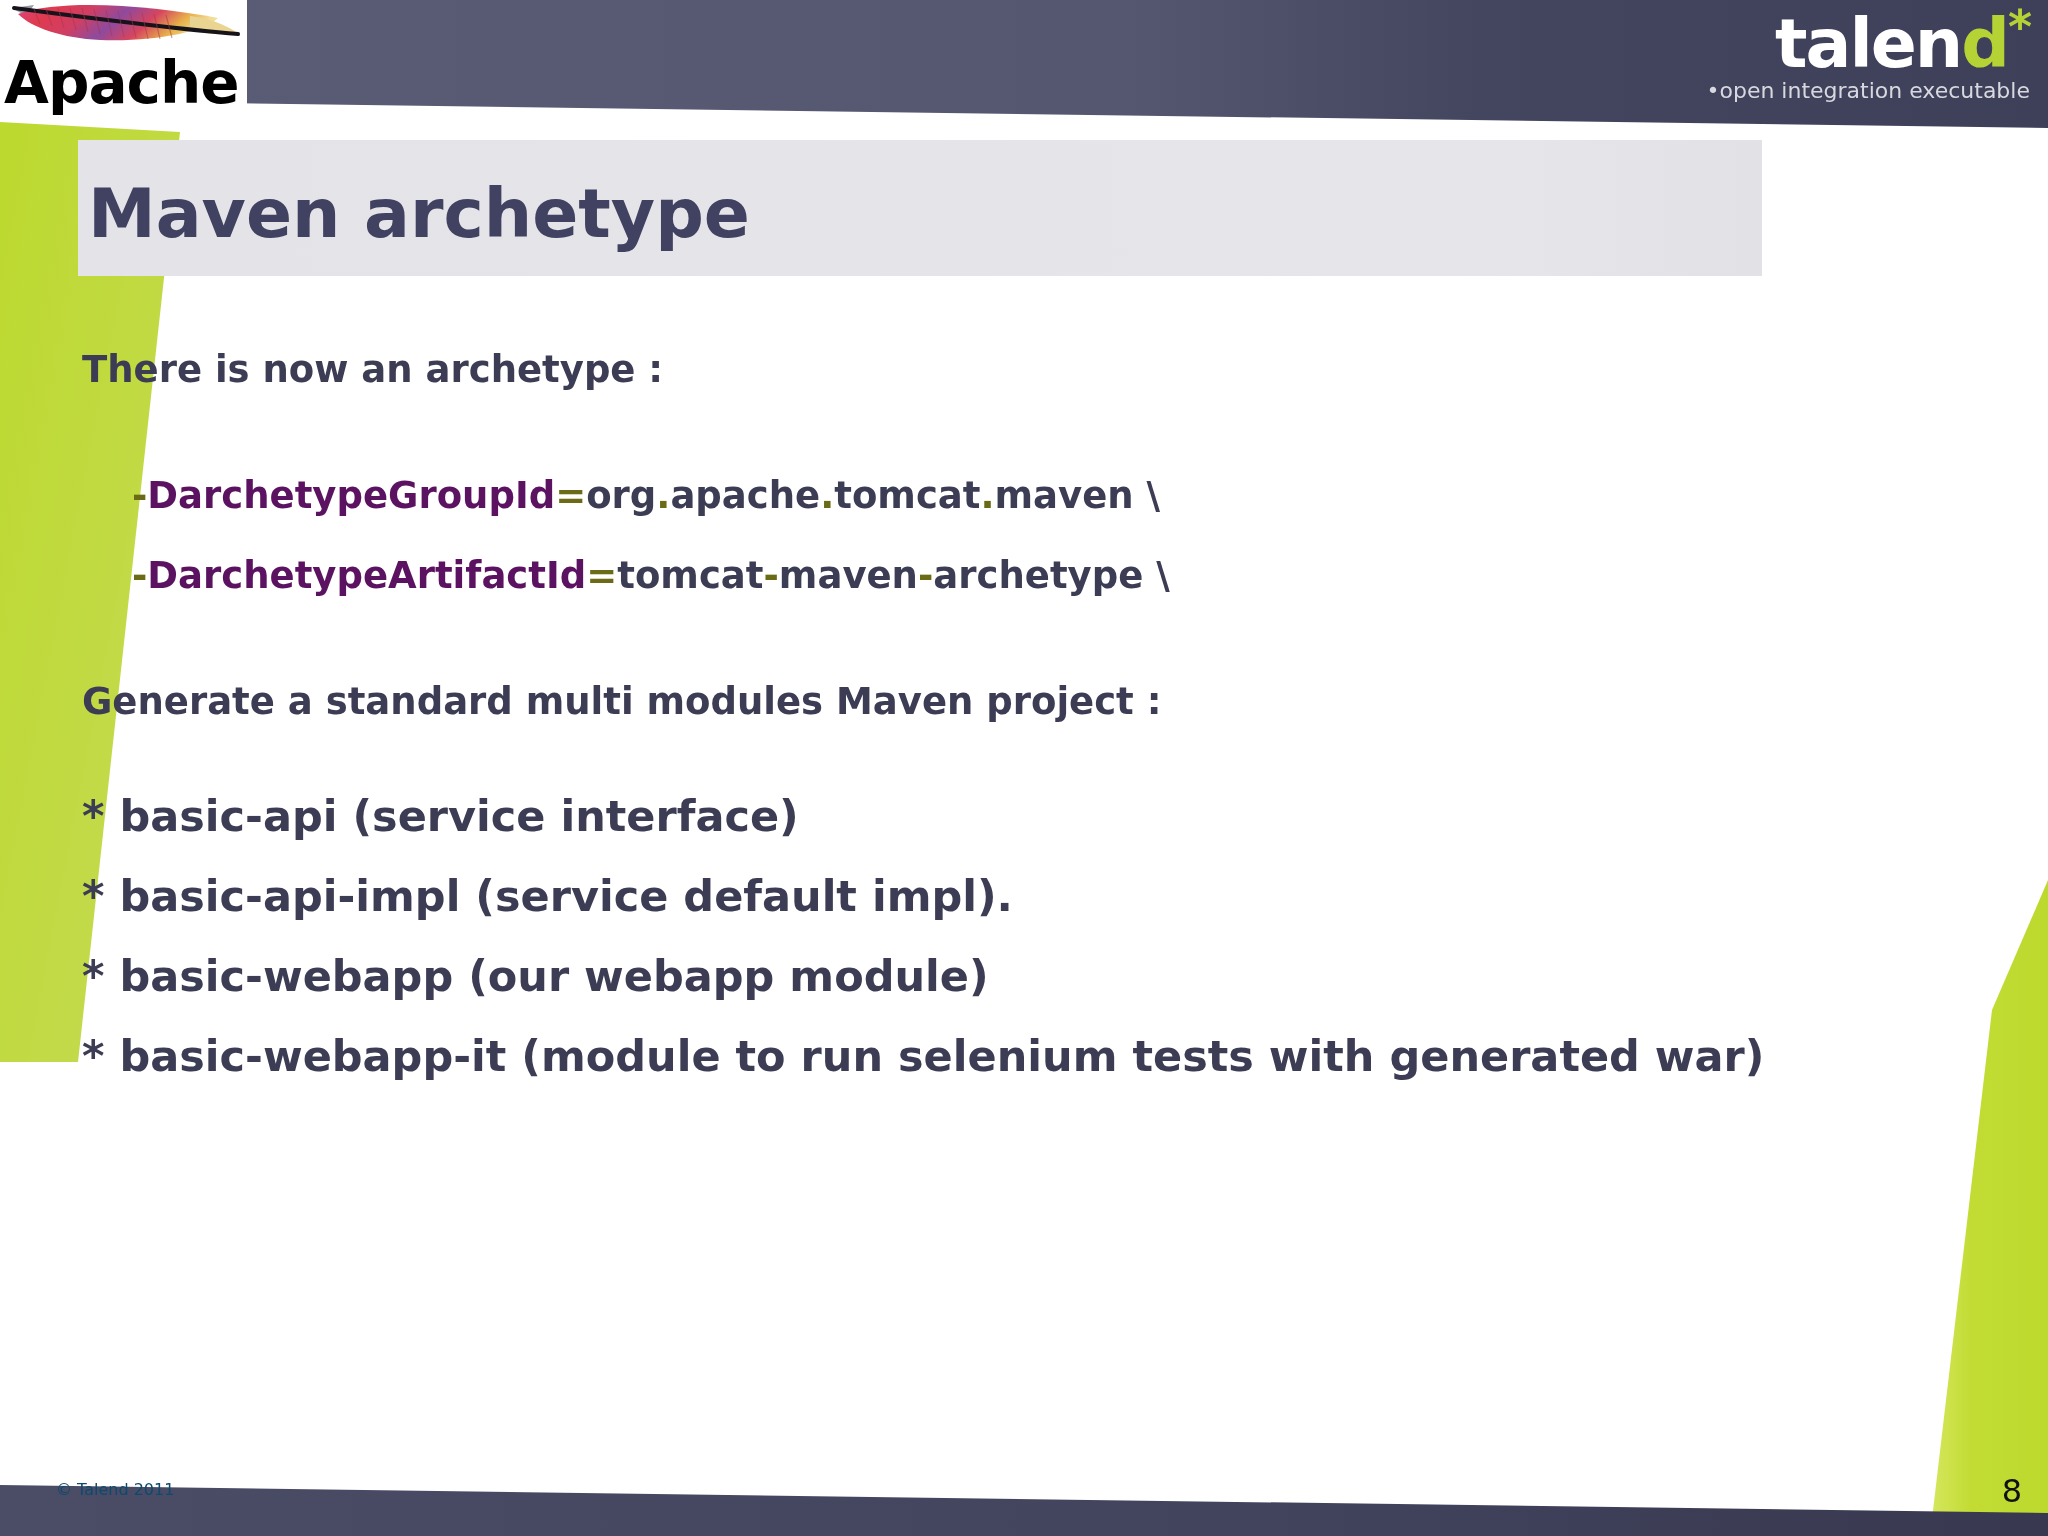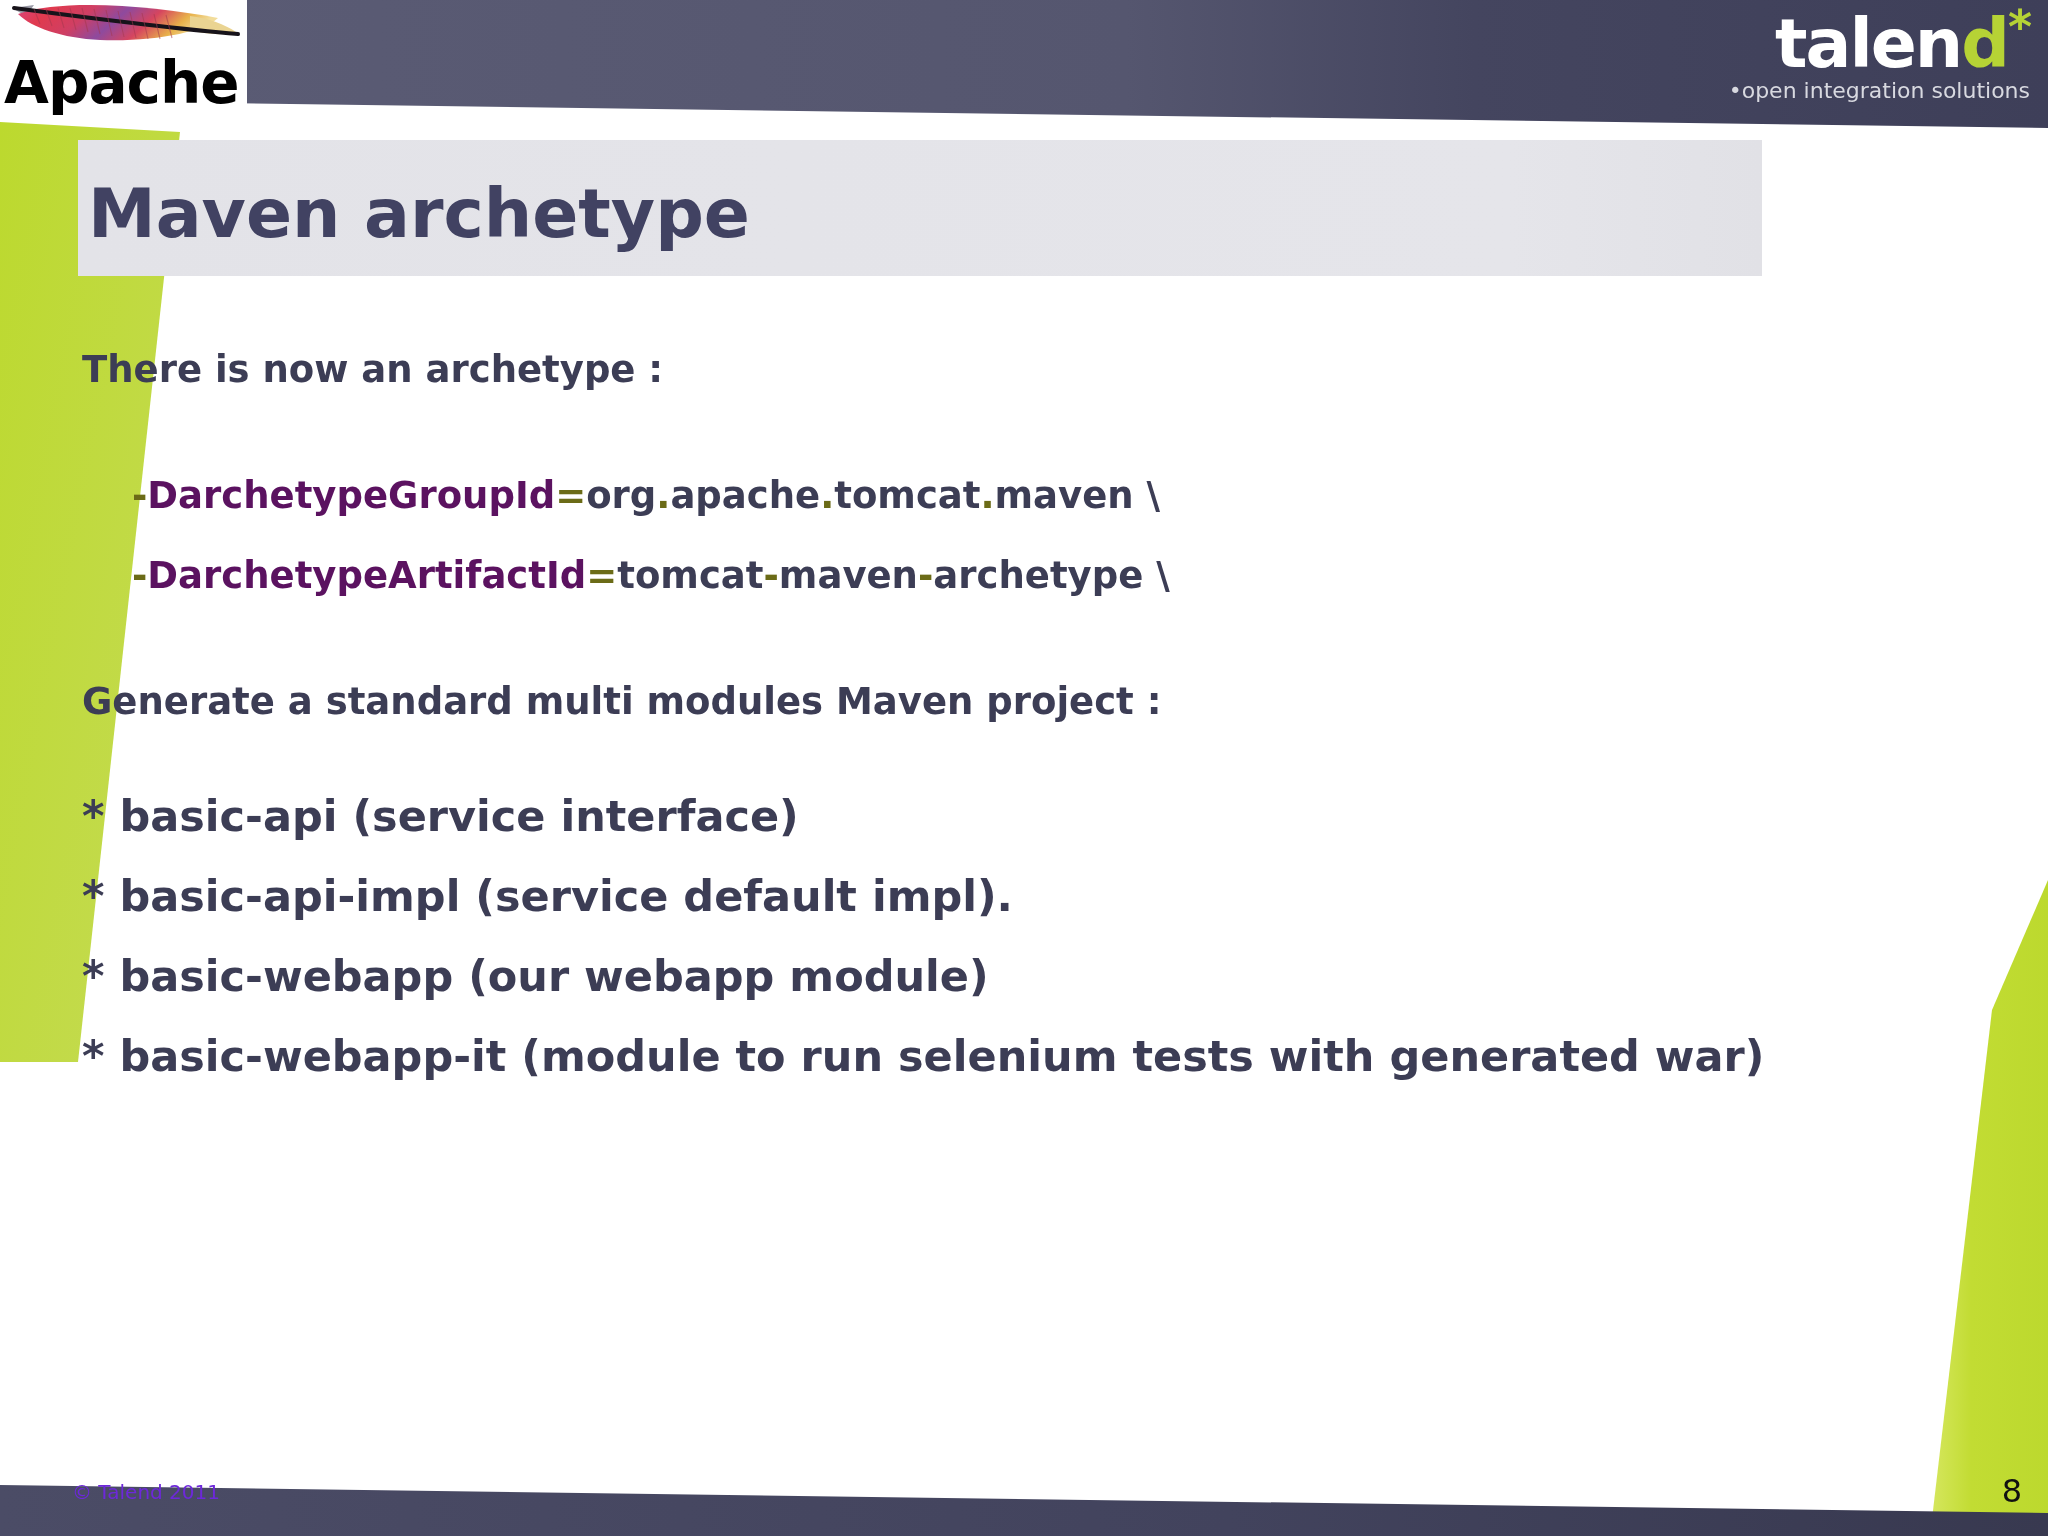--- a/index.html
+++ b/index.html
@@ -120,26 +120,26 @@
 
   .list-line {
     font-size: 43px;
     line-height: 80px;
     white-space: nowrap;
   }
 
   
   #footer-copy {
     position: absolute;
-    left: 72px;
+    left: 56px;
     top: 1480px;
     z-index: 11;
     font-family: "DejaVu Sans", "Liberation Sans", sans-serif;
-    font-size: 20px;
-    color: #6d28d9;
+    font-size: 16px;
+    color: #0c4a6e;
     white-space: nowrap;
   }
   #page-number {
     position: absolute;
     right: 26px;
     top: 1472px;
     z-index: 11;
     font-family: "DejaVu Sans", "Liberation Sans", sans-serif;
     font-size: 32px;
     color: #111111;
@@ -223,21 +223,21 @@
         <path d="M138,11 L144,37"></path>
           <path d="M150,12 L156,37"></path>
           <path d="M162,13 L168,36"></path>
       </g>
     </svg>
     <div id="apache-word">Apache</div>
   </div>
 
   <div id="talend-logo">
     <div id="talend-word"><span>talen</span><span class="lime">d</span><span class="star">*</span></div>
-    <div id="talend-tagline">•open integration solutions</div>
+    <div id="talend-tagline">•open integration executable</div>
   </div>
 
   <div id="title-text">Maven archetype</div>
 
   <div id="body-block">
 
     <div class="line">There is now an archetype :</div>
 
     <div class="spacer"></div>
 

